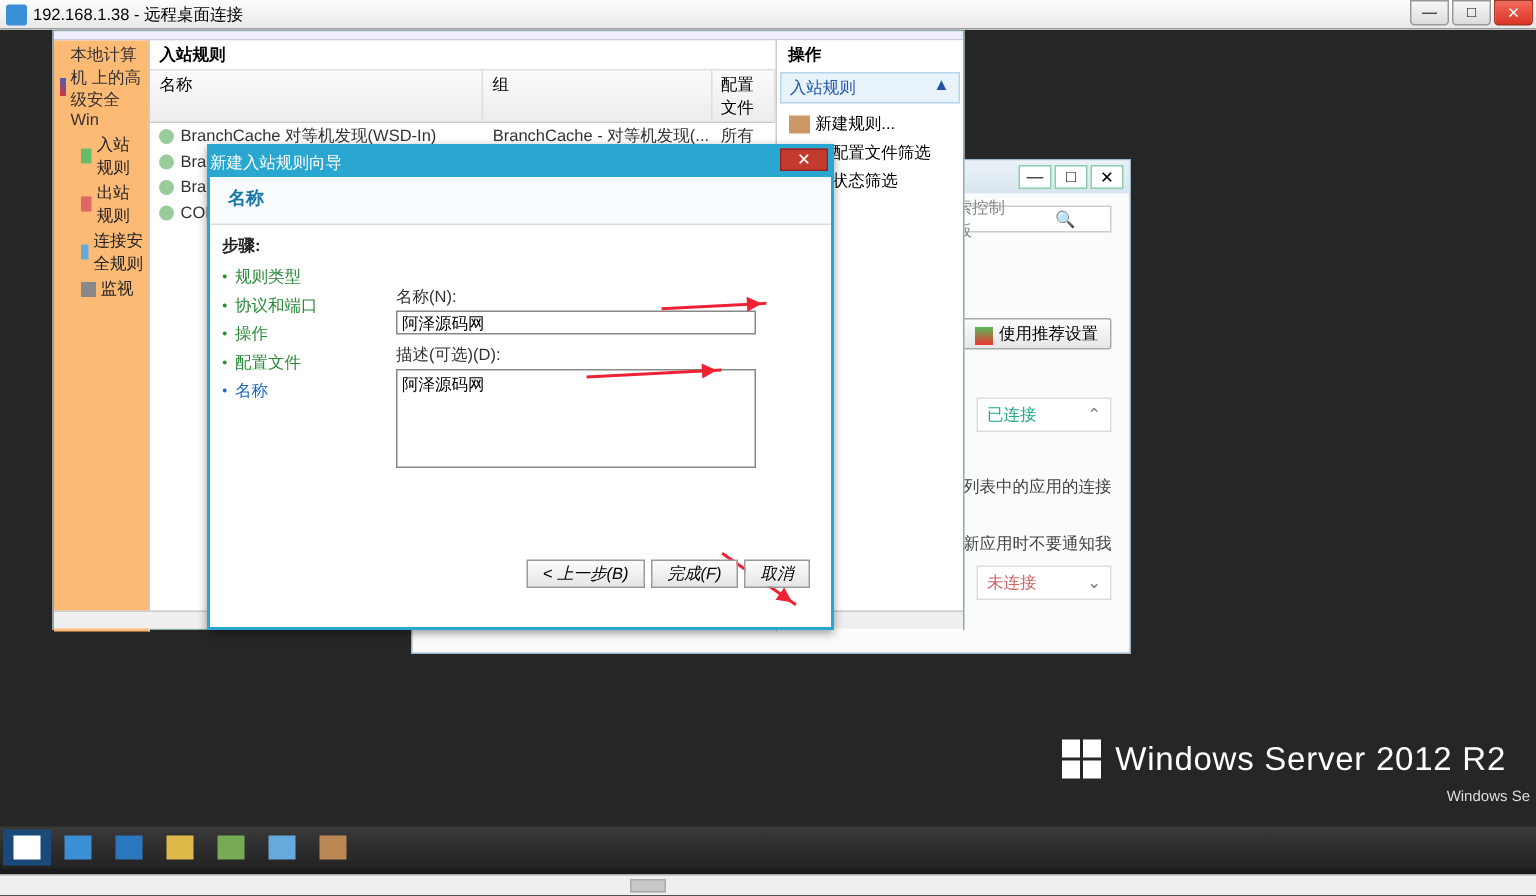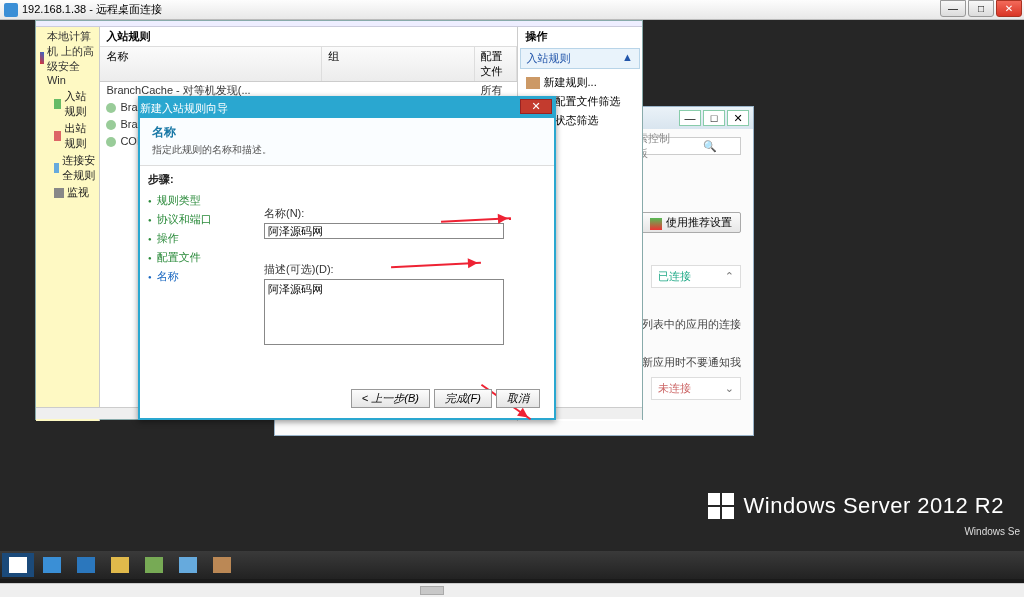--- a/index.html
+++ b/index.html
@@ -14,21 +14,21 @@
 .rdp-winbtn-group .wb.close { background: linear-gradient(#f36a5a,#d93526); color: #fff; border-color: #a32; }
 
 
 .desktop { position: absolute; left: 0; top: 20px; right: 0; bottom: 18px; background: #262626; }
 
 
 .fw { position: absolute; left: 35px; top: 0; width: 608px; height: 400px; background: #fff; border: 1px solid #8aa; }
 .fw-header { height: 6px; background: #eef; border-bottom: 1px solid #ccd; }
 
 .fw-body { display: flex; height: 394px; }
-.fw-tree { width: 110px; border-right: 1px solid #ccc; background: #fef9c3; }
+.fw-tree { width: 110px; border-right: 1px solid #ccc; background: #fdba74; }
 .fw-tree-title { padding: 2px 4px; color: #333; display: flex; align-items: center; }
 .fw-tree-title .shield { width: 12px; height: 12px; background: linear-gradient(45deg,#d33,#36c); margin-right: 3px; }
 .fw-tree ul { list-style: none; padding-left: 16px; }
 .fw-tree li { padding: 1px 2px; color: #222; display: flex; align-items: center; }
 .fw-tree li .dot { width: 10px; height: 10px; margin-right: 3px; }
 .fw-tree li:nth-child(1) .dot { background: #6b6; }
 .fw-tree li:nth-child(2) .dot { background: #d66; }
 .fw-tree li:nth-child(3) .dot { background: #6ad; }
 .fw-tree li:nth-child(4) .dot { background: #888; }
 
@@ -90,21 +90,21 @@
 .wiz-steps .sh { font-weight: bold; color: #222; margin-bottom: 4px; }
 .wiz-steps ul { list-style: none; }
 .wiz-steps li { padding: 2px 0; color: #2a8a3a; display: flex; align-items: center; }
 .wiz-steps li::before { content: "●"; color: #2a8a3a; font-size: 6px; margin-right: 5px; }
 .wiz-steps li.cur { color: #1967c0; }
 .wiz-steps li.cur::before { color: #1967c0; }
 .wiz-form { flex: 1; padding: 40px 18px 6px; position: relative; }
 .wiz-form .lbl { color: #333; margin-bottom: 2px; }
 .wiz-form input[type=text] { width: 240px; height: 16px; border: 1px solid #888; padding: 0 3px; font-size: 11px; }
 .wiz-form textarea { width: 240px; height: 66px; border: 1px solid #888; padding: 2px 3px; font-size: 11px; resize: none; }
-.wiz-form .block2 { margin-top: 23px; }
+.wiz-form .block2 { margin-top: 6px; }
 .arrow { position: absolute; width: 70px; height: 2px; background: #e23; }
 .arrow::after { content: ""; position: absolute; right: -2px; top: -4px; border: 5px solid transparent; border-left: 10px solid #e23; }
 .arrow.a1 { top: 53px; left: 195px; transform: rotate(-3deg); }
 .arrow.a2 { top: 98px; left: 145px; transform: rotate(-3deg); width: 90px; }
 .arrow.a3 { top: 235px; left: 230px; transform: rotate(35deg); width: 60px; }
 .wiz-footer { position: absolute; bottom: 6px; right: 14px; display: flex; gap: 4px; }
 .wiz-footer button { border: 1px solid #999; background: linear-gradient(#fcfcfc,#e5e5e5); padding: 1px 10px; font-size: 11px; font-style: italic; }
 
 
 .watermark { position: absolute; right: 20px; bottom: 60px; color: #fff; display: flex; align-items: center; gap: 10px; }
@@ -203,20 +203,24 @@
         </div>
         <div class="fw-list">
           <div class="fw-list-title">入站规则</div>
           <div class="fw-columns">
             <div class="col name">名称</div>
             <div class="col grp">组</div>
             <div class="col cfg">配置文件</div>
           </div>
           <div class="fw-rows">
             <div class="fw-row">
+                <div class="c name">
+                  <span class="tick"></span>
+                  <span>BranchCache 对等机发现(WSD-In)</span>
+                </div>
                 <div class="c grp">BranchCache - 对等机发现(...</div>
                 <div class="c cfg">所有</div>
               </div>
             <div class="fw-row">
                 <div class="c name">
                   <span class="tick"></span>
                   <span>BranchCache 内容检索(HTTP-In)</span>
                 </div>
                 <div class="c grp">BranchCache - 内容检索(...</div>
                 <div class="c cfg">所有</div>
@@ -264,21 +268,20 @@
       <div class="fw-scroll"></div>
     </div>
 
     <div class="wiz">
       <div class="wiz-title">
         <span>新建入站规则向导</span>
         <div class="closebtn">✕</div>
       </div>
       <div class="wiz-top">
         <div class="h">名称</div>
-        <div class="s">指定此规则的名称和描述。</div>
       </div>
       <div class="wiz-body">
         <div class="wiz-steps">
           <div class="sh">步骤:</div>
           <ul>
             <li>规则类型</li>
             <li>协议和端口</li>
             <li>操作</li>
             <li>配置文件</li>
             <li class="cur">名称</li>

